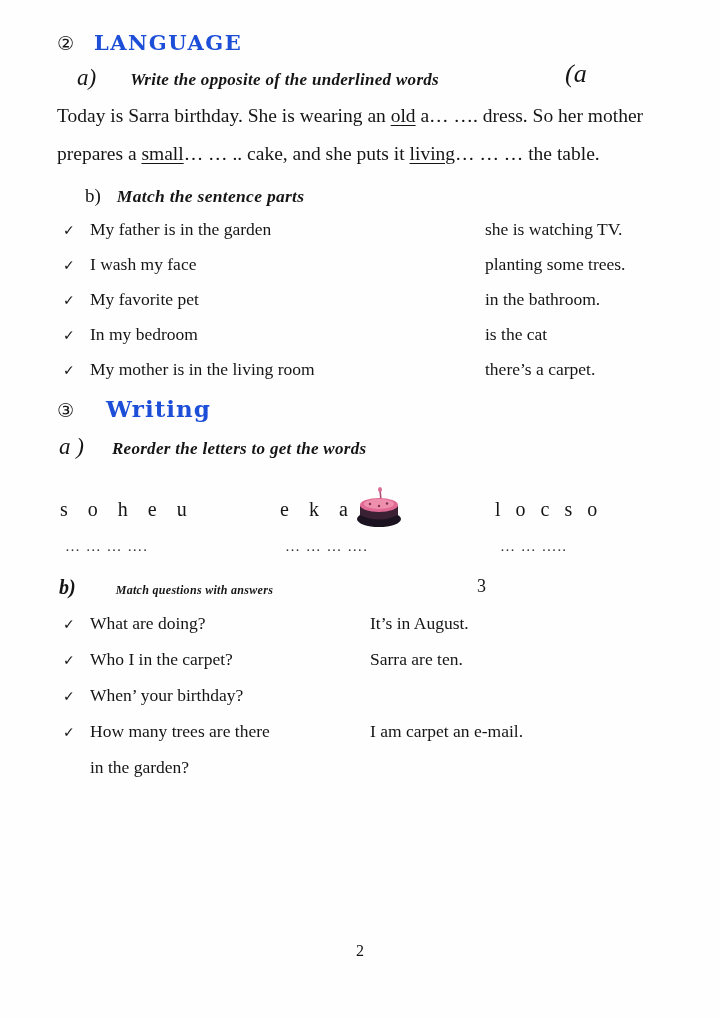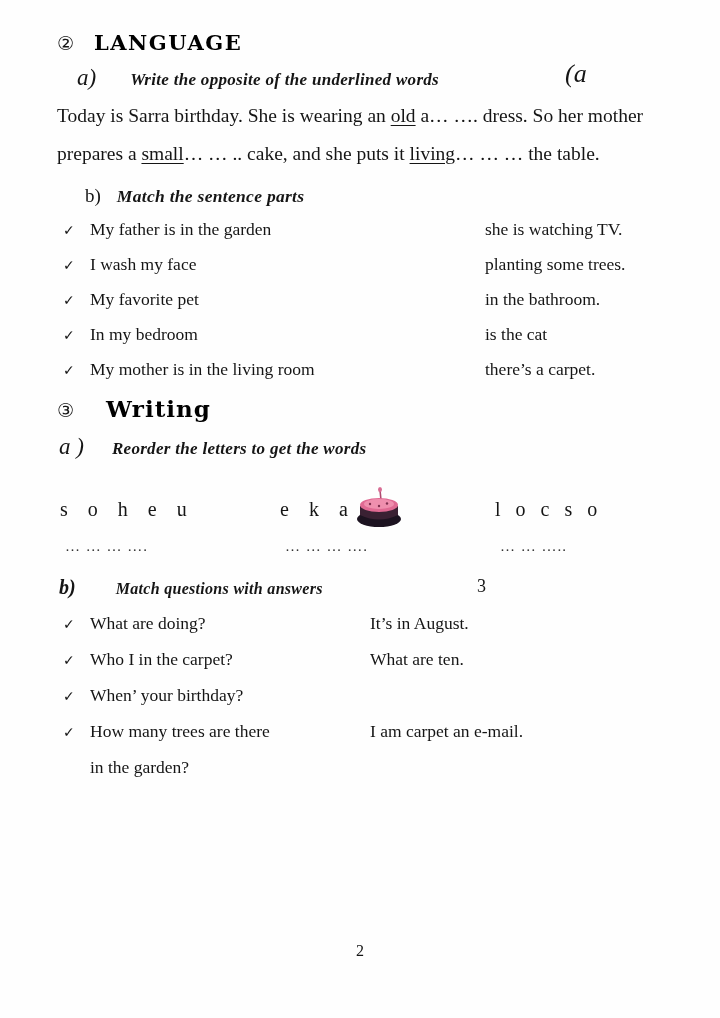--- a/index.html
+++ b/index.html
@@ -21,21 +21,21 @@
   .circle-num {
     font-family: "DejaVu Sans", sans-serif;
     font-size: 19px;
     margin-right: 20px;
   }
   .stencil {
     font-family: "DejaVu Serif", serif;
     font-weight: bold;
     font-size: 21px;
     letter-spacing: 1.5px;
-    color: #000000;
+    color: #1d4ed8;
   }
   .writing-head .stencil { font-size: 23px; letter-spacing: 1px; margin-left: 12px; }
 
   
   .sub-row { position: relative; display: flex; align-items: baseline; margin: 10px 0 6px 20px; }
   .hand-label {
     font-style: italic;
     font-size: 23px;
     font-family: "Liberation Serif", serif;
     margin-right: 34px;
@@ -99,21 +99,21 @@
   .cake { position: absolute; left: 296px; top: 0px; }
 
   .dots-row { position: relative; height: 28px; }
   .dots { position: absolute; top: 0; font-size: 15px; letter-spacing: 1px; color: #333; }
   .d1 { left: 8px; }
   .d2 { left: 228px; }
   .d3 { left: 443px; }
 
   .sub-b2 { position: relative; display: flex; align-items: baseline; margin: 10px 0 14px 2px; }
   .sub-b2 .hand-label { font-style: italic; font-weight: bold; font-size: 20px; margin-right: 40px; }
-  .sub-b2 .script { font-size: 16px; }
+  .sub-b2 .script { font-size: 12px; }
   .num3 { position: absolute; left: 418px; top: 0; font-size: 18px; font-style: normal; }
 
   .qa-row { display: flex; align-items: baseline; margin: 0 0 14px 6px; font-size: 17.5px; line-height: 21px; }
   .q-left { width: 280px; flex: 0 0 280px; }
   .q-right { flex: 1; }
   .qa-cont { margin-left: 33px; }
 
   .footer {
     position: absolute;
     bottom: 58px;
@@ -219,21 +219,21 @@
 
   <div>
     <div class="qa-row">
       <span class="check">✓</span>
       <span class="q-left">What are doing?</span>
       <span class="q-right">It’s in August.</span>
     </div>
     <div class="qa-row">
       <span class="check">✓</span>
       <span class="q-left">Who I in the carpet?</span>
-      <span class="q-right">What are ten.</span>
+      <span class="q-right">Sarra are ten.</span>
     </div>
     <div class="qa-row">
       <span class="check">✓</span>
       <span class="q-left">When’ your birthday?</span>
     </div>
     <div class="qa-row">
       <span class="check">✓</span>
       <span class="q-left">How many trees are there</span>
       <span class="q-right">I am carpet an e-mail.</span>
     </div>

